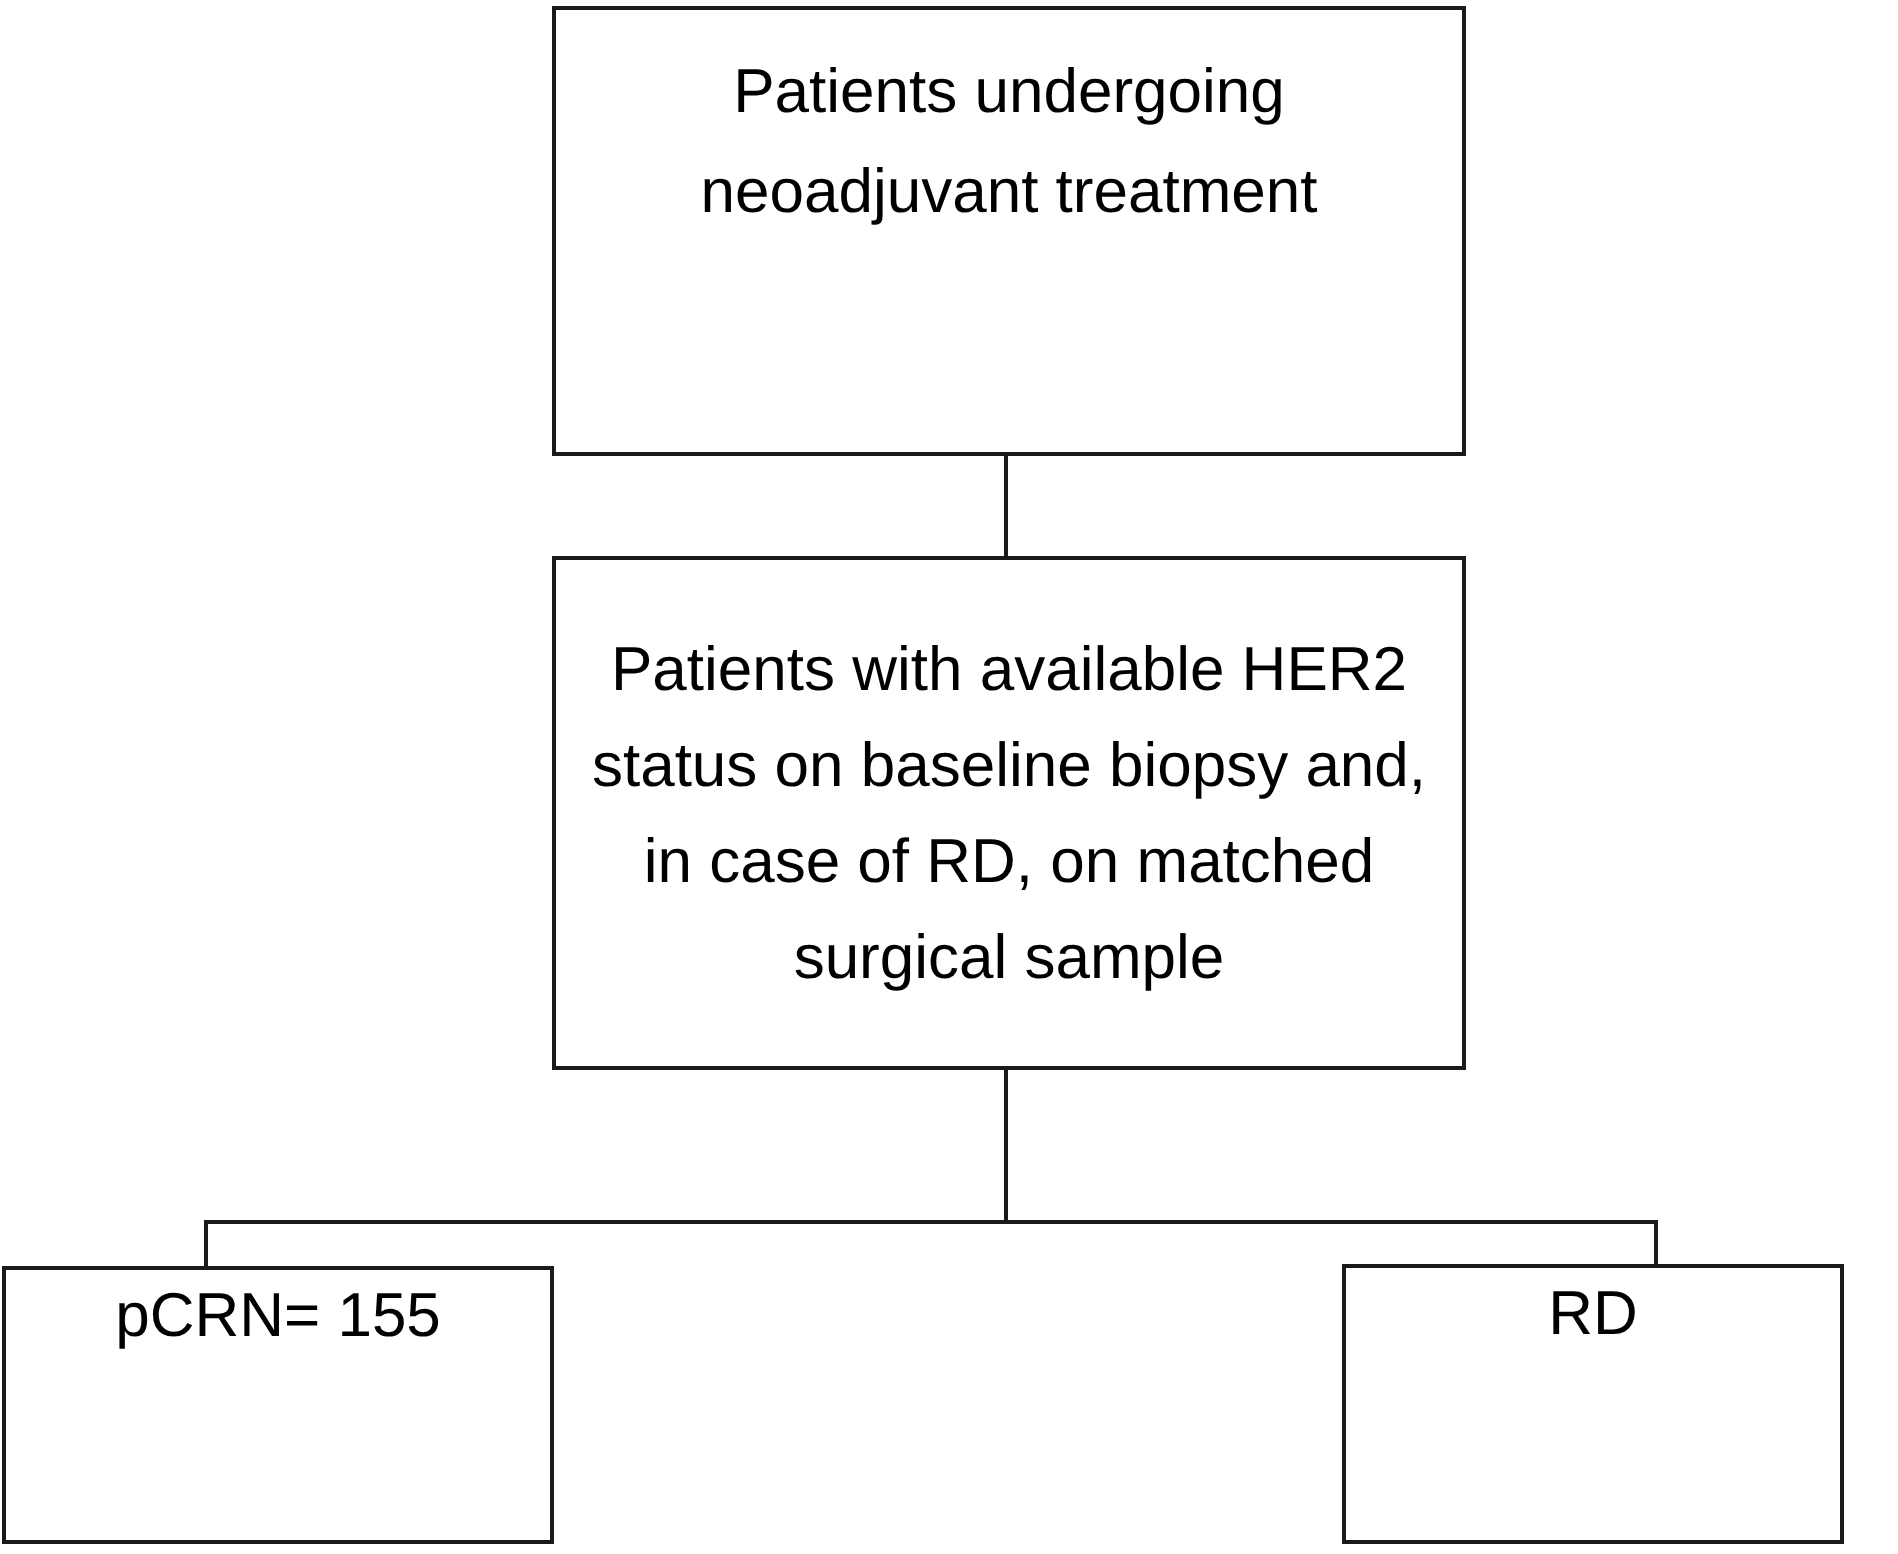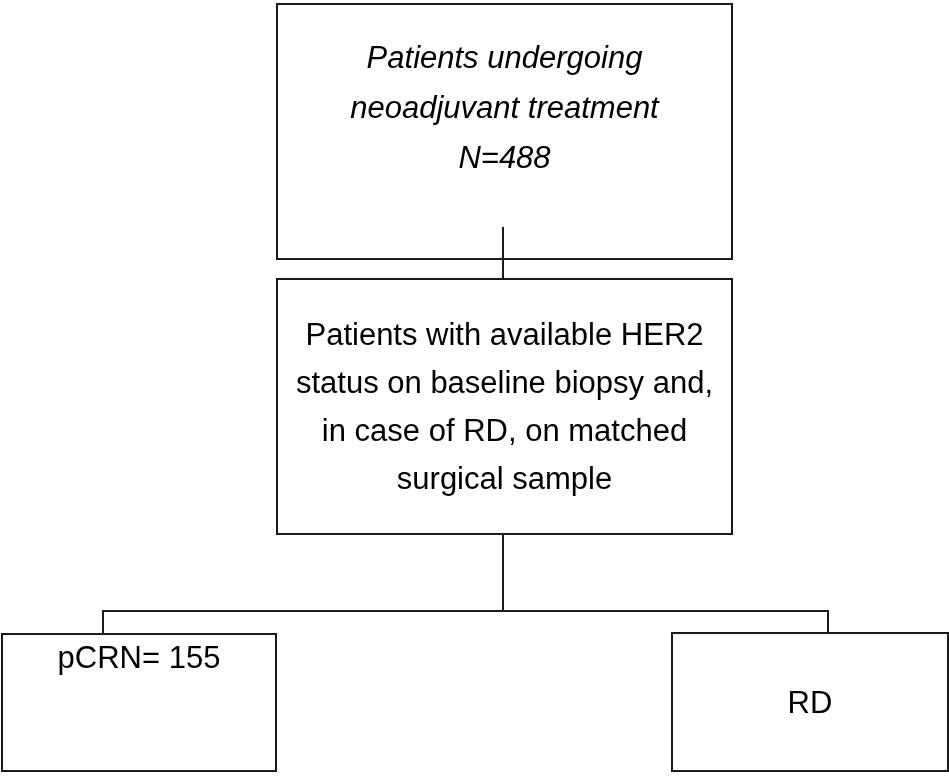--- a/index.html
+++ b/index.html
@@ -24,25 +24,24 @@
     text-align: center;
   }
   .node .nline {
     white-space: pre;
   }
   
   .node-top {
     left: 276px;
     top: 3px;
     width: 457px;
-    height: 257px;
-    padding-top: 28px;
+    height: 225px;
+    padding-top: 16px;
     font-size: 31px;
     line-height: 50px;
-    font-style: italic;
   }
   
   .node-middle {
     left: 276px;
     top: 278px;
     width: 457px;
     height: 257px;
     display: flex;
     flex-direction: column;
     justify-content: center;
@@ -57,24 +56,24 @@
     height: 139px;
     display: flex;
     flex-direction: row;
     justify-content: center;
     font-size: 31px;
     line-height: 45px;
   }
   .node-rd {
     left: 671px;
     top: 632px;
-    width: 278px;
+    width: 251px;
     height: 140px;
     display: flex;
-    flex-direction: column;
+    flex-direction: row;
     justify-content: center;
     font-size: 31px;
     line-height: 45px;
   }
   .conn {
     position: absolute;
     background: #1a1a1a;
   }
   .conn-v-top {    
     left: 502px;
@@ -108,21 +107,20 @@
   }
 </style>
 </head>
 <body>
 
 <div class="canvas">
 
   <div class="node node-top">
     <div class="nline">Patients undergoing</div>
     <div class="nline">neoadjuvant treatment</div>
-    <div class="nline">N=488</div>
   </div>
 
   <div class="conn conn-v-top"></div>
 
   <div class="node node-middle">
     <div class="nline">Patients with available HER2</div>
     <div class="nline">status on baseline biopsy and,</div>
     <div class="nline">in case of RD, on matched</div>
     <div class="nline">surgical sample</div>
   </div>

